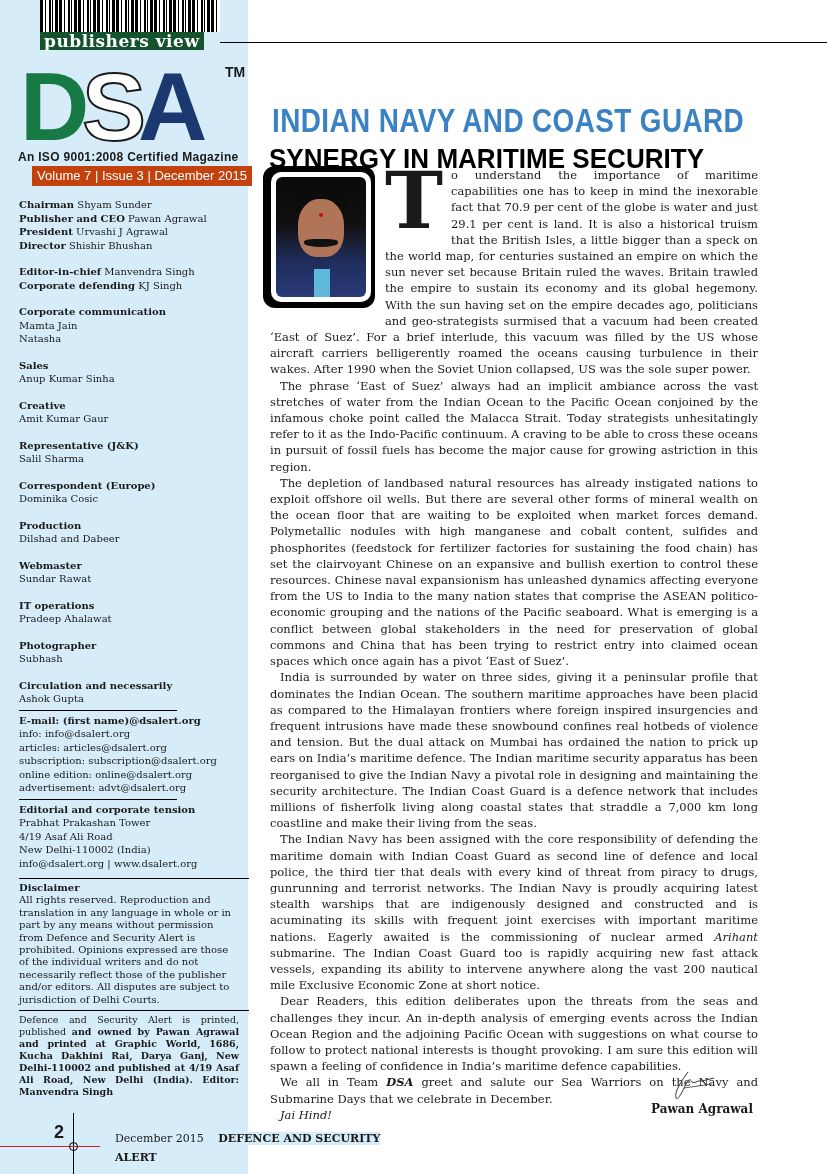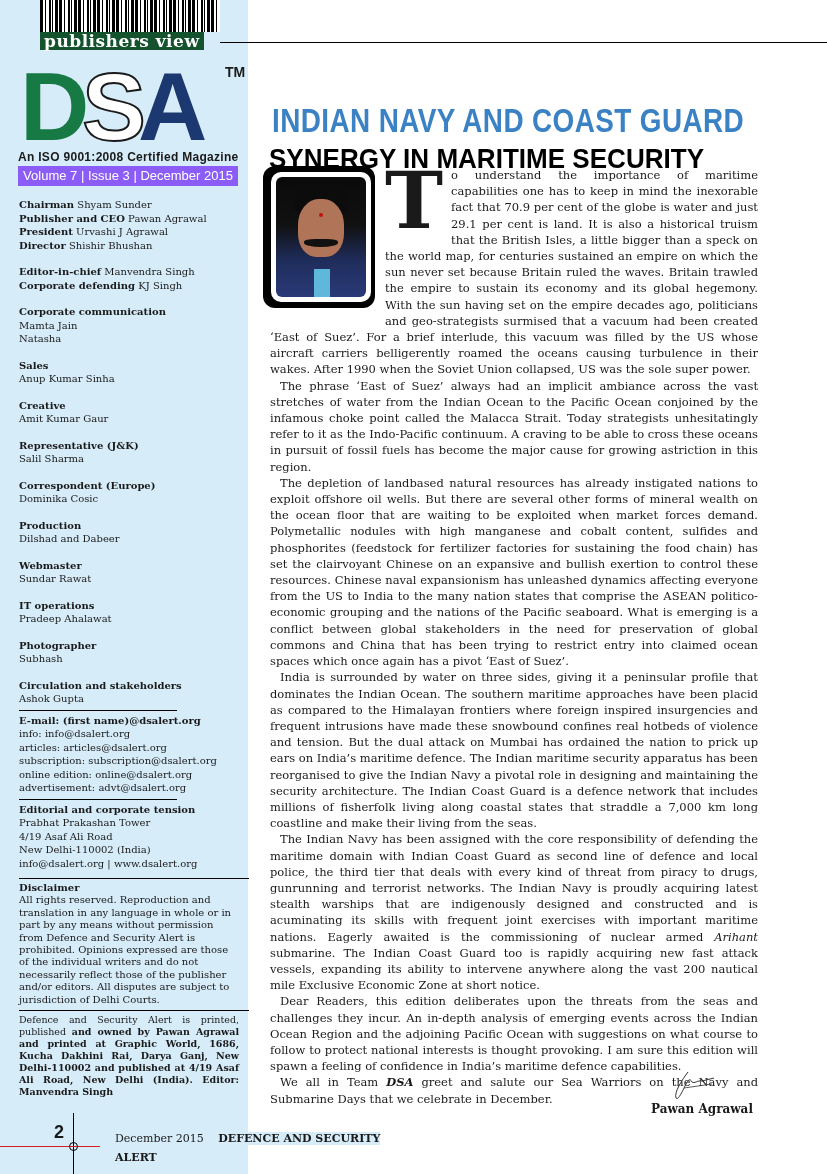--- a/index.html
+++ b/index.html
@@ -19,21 +19,21 @@
 
   .logo { position: absolute; left: 20px; top: 66px; width: 215px; height: 82px; }
   .logo-d { position: absolute; left: 0; top: 0; font-family: "Liberation Sans", sans-serif; font-weight: bold;
     font-size: 96px; line-height: 82px; color: #177a45; letter-spacing: -6px; }
   .logo-s { position: absolute; left: 62px; top: 0; font-family: "Liberation Sans", sans-serif; font-weight: bold;
     font-size: 96px; line-height: 82px; color: #ffffff; -webkit-text-stroke: 2px #1a1a1a; }
   .logo-a { position: absolute; left: 118px; top: 0; font-family: "Liberation Sans", sans-serif; font-weight: bold;
     font-size: 96px; line-height: 82px; color: #1c3870; }
   .logo-tm { position: absolute; left: 205px; top: -2px; font-family: "Liberation Sans", sans-serif; font-weight: bold; font-size: 14px; color: #1a1a1a; }
   .iso { position: absolute; left: 18px; top: 150px; font-family: "Liberation Sans", sans-serif; font-weight: bold; font-size: 12px; letter-spacing: 0.3px; }
-  .volume { position: absolute; left: 18px; top: 166px; width: 220px; height: 20px; background: #8b5cf6; color: #fff;
+  .volume { position: absolute; left: 32px; top: 166px; width: 220px; height: 20px; background: #c2410c; color: #fff;
     font-family: "Liberation Sans", sans-serif; font-size: 13px; line-height: 20px; text-align: center; font-stretch: condensed; }
 
   .masthead { position: absolute; left: 19px; top: 198px; width: 220px; font-size: 10px; line-height: 13.5px; }
   .masthead .grp { margin-bottom: 13px; }
   .masthead b { font-weight: bold; }
   .rule { height: 1px; background: #000; margin: 4px 0 3px 0; }
   .rule.short { width: 158px; }
   .rule.full { width: 230px; }
   .disclaimer { font-size: 10px; line-height: 12.4px; }
   .printed { font-size: 9.5px; line-height: 12px; text-align: justify; }
@@ -130,21 +130,21 @@
       </div>
     <div class="grp">
         <div><b>IT operations</b></div>
         <div>Pradeep Ahalawat</div>
       </div>
     <div class="grp">
         <div><b>Photographer</b></div>
         <div>Subhash</div>
       </div>
     <div class="grp" style="margin-bottom:0">
-        <div><b>Circulation and stakeholders</b></div>
+        <div><b>Circulation and necessarily</b></div>
         <div>Ashok Gupta</div>
       </div>
 
     <div class="rule short"></div>
     <div>
       <div><b>E-mail: (first name)@dsalert.org</b></div>
       <div>info: info@dsalert.org</div>
       <div>articles: articles@dsalert.org</div>
       <div>subscription: subscription@dsalert.org</div>
       <div>online edition: online@dsalert.org</div>
@@ -200,19 +200,20 @@
 
 <div class="article">
   <div style="float:left; width:115px; height:146px;"></div>
   <p class="first"><span class="dropcap">T</span><span>o understand the importance of maritime capabilities one has to keep in mind the inexorable fact that 70.9 per cent of the globe is water and just 29.1 per cent is land. It is also a historical truism that the British Isles, a little bigger than a speck on the world map, for centuries sustained an empire on which the sun never set because Britain ruled the waves. Britain trawled the empire to sustain its economy and its global hegemony. With the sun having set on the empire decades ago, politicians and geo-strategists surmised that a vacuum had been created ‘East of Suez’. For a brief interlude, this vacuum was filled by the US whose aircraft carriers belligerently roamed the oceans causing turbulence in their wakes. After 1990 when the Soviet Union collapsed, US was the sole super power.</span></p>
   <p>The phrase ‘East of Suez’ always had an implicit ambiance across the vast stretches of water from the Indian Ocean to the Pacific Ocean conjoined by the infamous choke point called the Malacca Strait. Today strategists unhesitatingly refer to it as the Indo-Pacific continuum. A craving to be able to cross these oceans in pursuit of fossil fuels has become the major cause for growing astriction in this region.</p>
   <p>The depletion of landbased natural resources has already instigated nations to exploit offshore oil wells. But there are several other forms of mineral wealth on the ocean floor that are waiting to be exploited when market forces demand. Polymetallic nodules with high manganese and cobalt content, sulfides and phosphorites (feedstock for fertilizer factories for sustaining the food chain) has set the clairvoyant Chinese on an expansive and bullish exertion to control these resources. Chinese naval expansionism has unleashed dynamics affecting everyone from the US to India to the many nation states that comprise the ASEAN politico-economic grouping and the nations of the Pacific seaboard. What is emerging is a conflict between global stakeholders in the need for preservation of global commons and China that has been trying to restrict entry into claimed ocean spaces which once again has a pivot ‘East of Suez’.</p>
   <p>India is surrounded by water on three sides, giving it a peninsular profile that dominates the Indian Ocean. The southern maritime approaches have been placid as compared to the Himalayan frontiers where foreign inspired insurgencies and frequent intrusions have made these snowbound confines real hotbeds of violence and tension. But the dual attack on Mumbai has ordained the nation to prick up ears on India’s maritime defence. The Indian maritime security apparatus has been reorganised to give the Indian Navy a pivotal role in designing and maintaining the security architecture. The Indian Coast Guard is a defence network that includes millions of fisherfolk living along coastal states that straddle a 7,000 km long coastline and make their living from the seas.</p>
   <p><span>The Indian Navy has been assigned with the core responsibility of defending the maritime domain with Indian Coast Guard as second line of defence and local police, the third tier that deals with every kind of threat from piracy to drugs, gunrunning and terrorist networks. The Indian Navy is proudly acquiring latest stealth warships that are indigenously designed and constructed and is acuminating its skills with frequent joint exercises with important maritime nations. Eagerly awaited is the commissioning of nuclear armed </span><em>Arihant</em><span> submarine. The Indian Coast Guard too is rapidly acquiring new fast attack vessels, expanding its ability to intervene anywhere along the vast 200 nautical mile Exclusive Economic Zone at short notice.</span></p>
   <p>Dear Readers, this edition deliberates upon the threats from the seas and challenges they incur. An in-depth analysis of emerging events across the Indian Ocean Region and the adjoining Pacific Ocean with suggestions on what course to follow to protect national interests is thought provoking. I am sure this edition will spawn a feeling of confidence in India’s maritime defence capabilities.</p>
   <p><span>We all in Team </span><b><em>DSA</em></b><span> greet and salute our Sea Warriors on the Navy and Submarine Days that we celebrate in December.</span></p>
+  <p class="jai">Jai Hind!</p>
 </div>
 
 <svg class="signature" viewBox="0 0 50 32">
   <path d="M20 2 C14 10, 6 22, 8 28 C10 31, 14 22, 18 14 C20 10, 22 8, 24 12 C26 14, 30 10, 34 11 L46 8" fill="none" stroke="#333" stroke-width="1"></path>
   <path d="M16 18 L44 14" fill="none" stroke="#333" stroke-width="0.8"></path>
 </svg>
 <div class="signer">Pawan Agrawal</div>
 
 </body></html>

